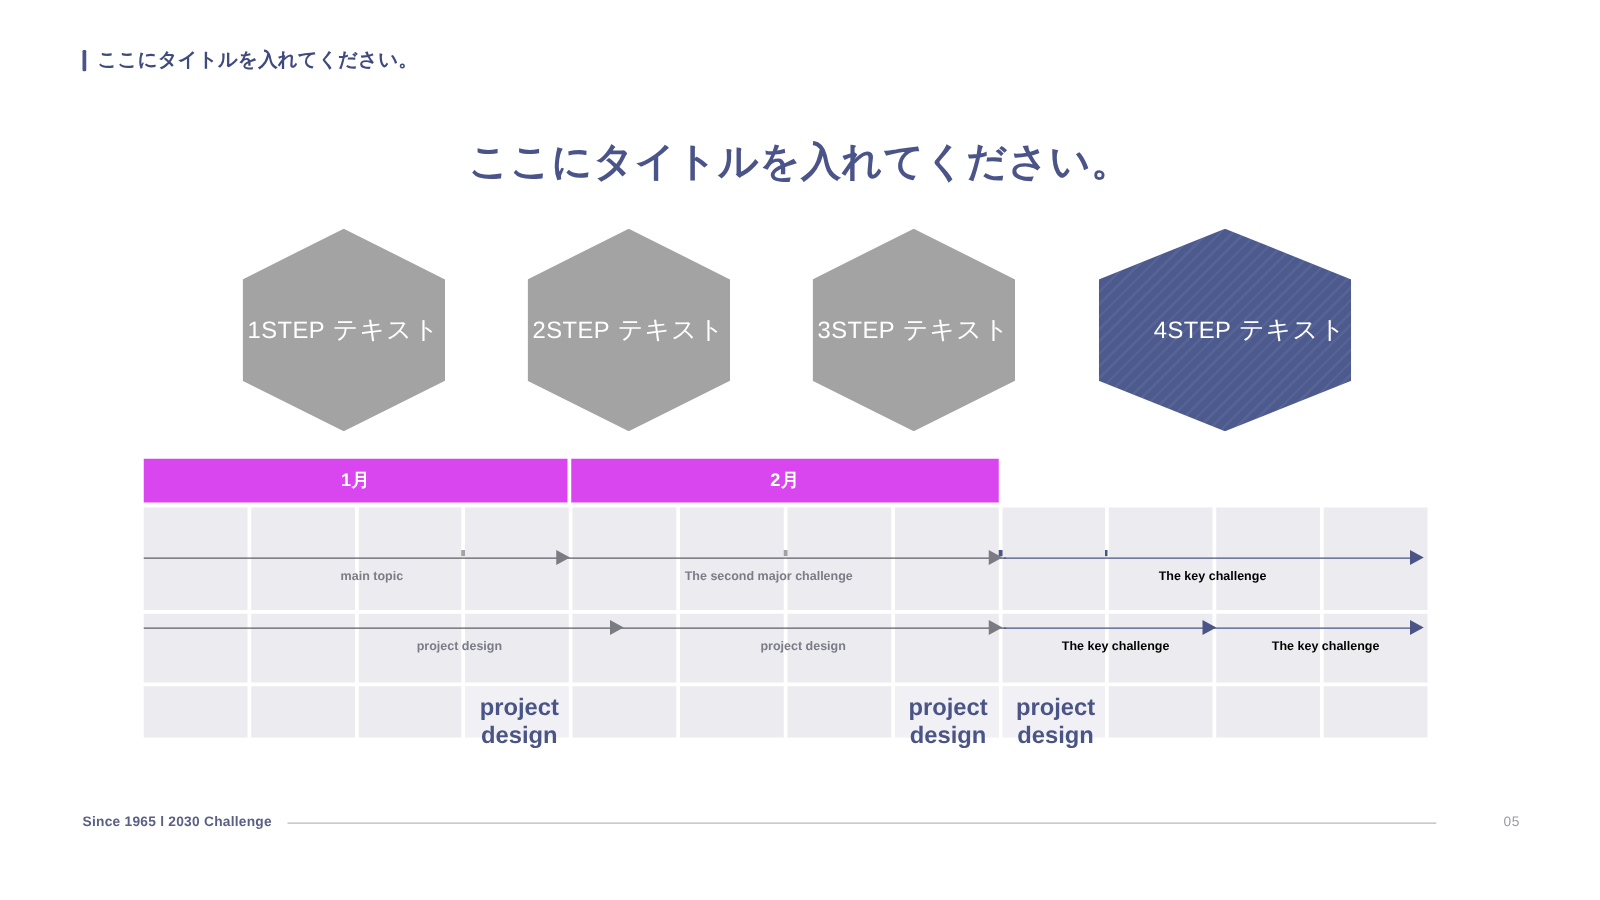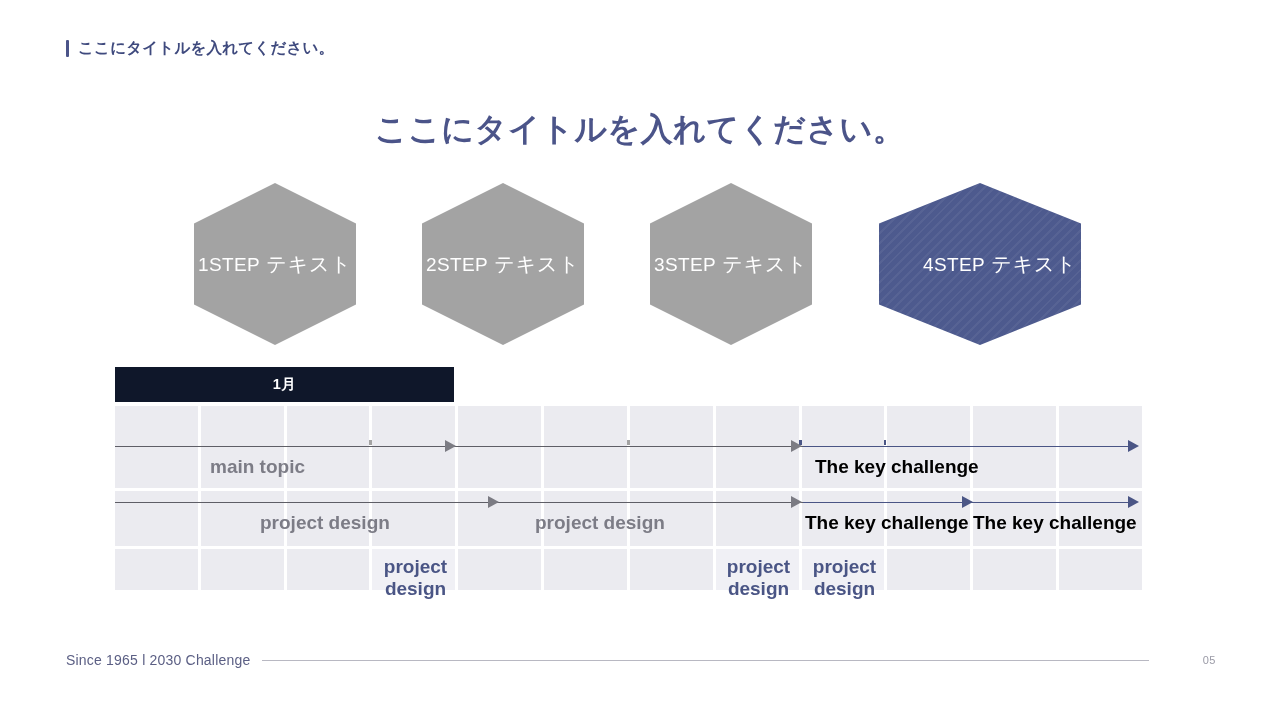--- a/index.html
+++ b/index.html
@@ -61,21 +61,21 @@
   }
 
   
   #timeline{
     position:absolute;left:115px;top:367px;
     width:1027px;
   }
   .month-row{display:flex;gap:3px;}
   .month-cell{
     height:35px;
-    background:#0f172a;
+    background:#d946ef;
     color:#ffffff;font-size:14.5px;font-weight:700;
     display:flex;align-items:center;justify-content:center;
     letter-spacing:.5px;
   }
   .week-row{display:flex;gap:3px;margin-top:3px;}
   .week-cell{
     flex:1 1 0;height:28px;
     background:#c3d0dd;
     color:#434f7d;font-size:13px;font-weight:700;
     display:flex;align-items:center;justify-content:center;
@@ -102,39 +102,39 @@
     border-top:6px solid transparent;
     border-bottom:6px solid transparent;
   }
   .gray-ln{background:#5e5e66;}
   .gray-hd{border-left:11px solid #7b7b83;}
   .blue-ln{background:#4a5585;}
   .blue-hd{border-left:11px solid #4a5585;}
 
   
   .tl-label{
-    position:absolute;text-align:left;
-    font-size:19px;font-weight:700;line-height:1.15;
+    position:absolute;text-align:center;
+    font-size:10px;font-weight:700;line-height:1.15;
   }
   .lbl-gray{color:#7c7c86;}
   .lbl-blue{color:#000000;}
 
   .box-label{
     position:absolute;text-align:center;
     font-size:19px;font-weight:700;line-height:1.18;
     color:#4a5585;
   }
 
   
   #footer{
     position:absolute;left:66px;top:652px;width:1150px;
     display:flex;align-items:center;gap:12px;
   }
   #footer .ft-txt{
-    font-size:14px;color:#5b5f84;letter-spacing:.2px;white-space:nowrap;
+    font-size:11px;color:#5b5f84;letter-spacing:.2px;white-space:nowrap;font-weight:bold;
   }
   #footer .ft-line{
     flex:1 1 auto;height:1px;background:#b8b8c2;
   }
   #footer .ft-page{
     font-size:11px;color:#9a9aa6;letter-spacing:.5px;padding-left:42px;
   }
 </style>
 </head>
 <body>
@@ -166,20 +166,21 @@
   <div class="hex accent" style="left:879px;">
     <div class="step">4STEP</div>
     <div class="sub">テキスト</div>
   </div>
 </div>
 
 <div id="timeline">
 
   <div class="month-row">
     <div class="month-cell" style="width:339px;">1月</div>
+    <div class="month-cell" style="width:342px;">2月</div>
   </div>
 
 
   <div id="tl-body">
 
     <div class="bg-row" id="bg-r1">
       <div class="bg-cell"></div>
       <div class="bg-cell"></div>
       <div class="bg-cell"></div>
       <div class="bg-cell"></div>
@@ -230,20 +231,21 @@
     <div class="arrow-head blue-hd" style="left:1013px;top:34px;"></div>
 
     <div class="arrow-line gray-ln" style="left:0px;top:96px;width:690px;"></div>
     <div class="arrow-head gray-hd" style="left:373px;top:90px;"></div>
     <div class="arrow-head gray-hd" style="left:676px;top:90px;"></div>
     <div class="arrow-line blue-ln" style="left:688px;top:96px;width:333px;"></div>
     <div class="arrow-head blue-hd" style="left:847px;top:90px;"></div>
     <div class="arrow-head blue-hd" style="left:1013px;top:90px;"></div>
 
     <div class="tl-label lbl-gray" style="left:95px;top:50px;width:175px;">main topic</div>
+    <div class="tl-label lbl-gray" style="left:340px;top:50px;width:320px;">The second major challenge</div>
     <div class="tl-label lbl-blue" style="left:700px;top:50px;width:310px;">The key challenge</div>
 
     <div class="tl-label lbl-gray" style="left:145px;top:106px;width:215px;">project design</div>
     <div class="tl-label lbl-gray" style="left:420px;top:106px;width:215px;">project design</div>
     <div class="tl-label lbl-blue" style="left:690px;top:106px;width:175px;">The key challenge</div>
     <div class="tl-label lbl-blue" style="left:858px;top:106px;width:175px;">The key challenge</div>
 
     <div class="box-label" style="left:258px;top:150px;width:85px;white-space:pre-line;">project
 design</div>
     <div class="box-label" style="left:601px;top:150px;width:85px;white-space:pre-line;">project

